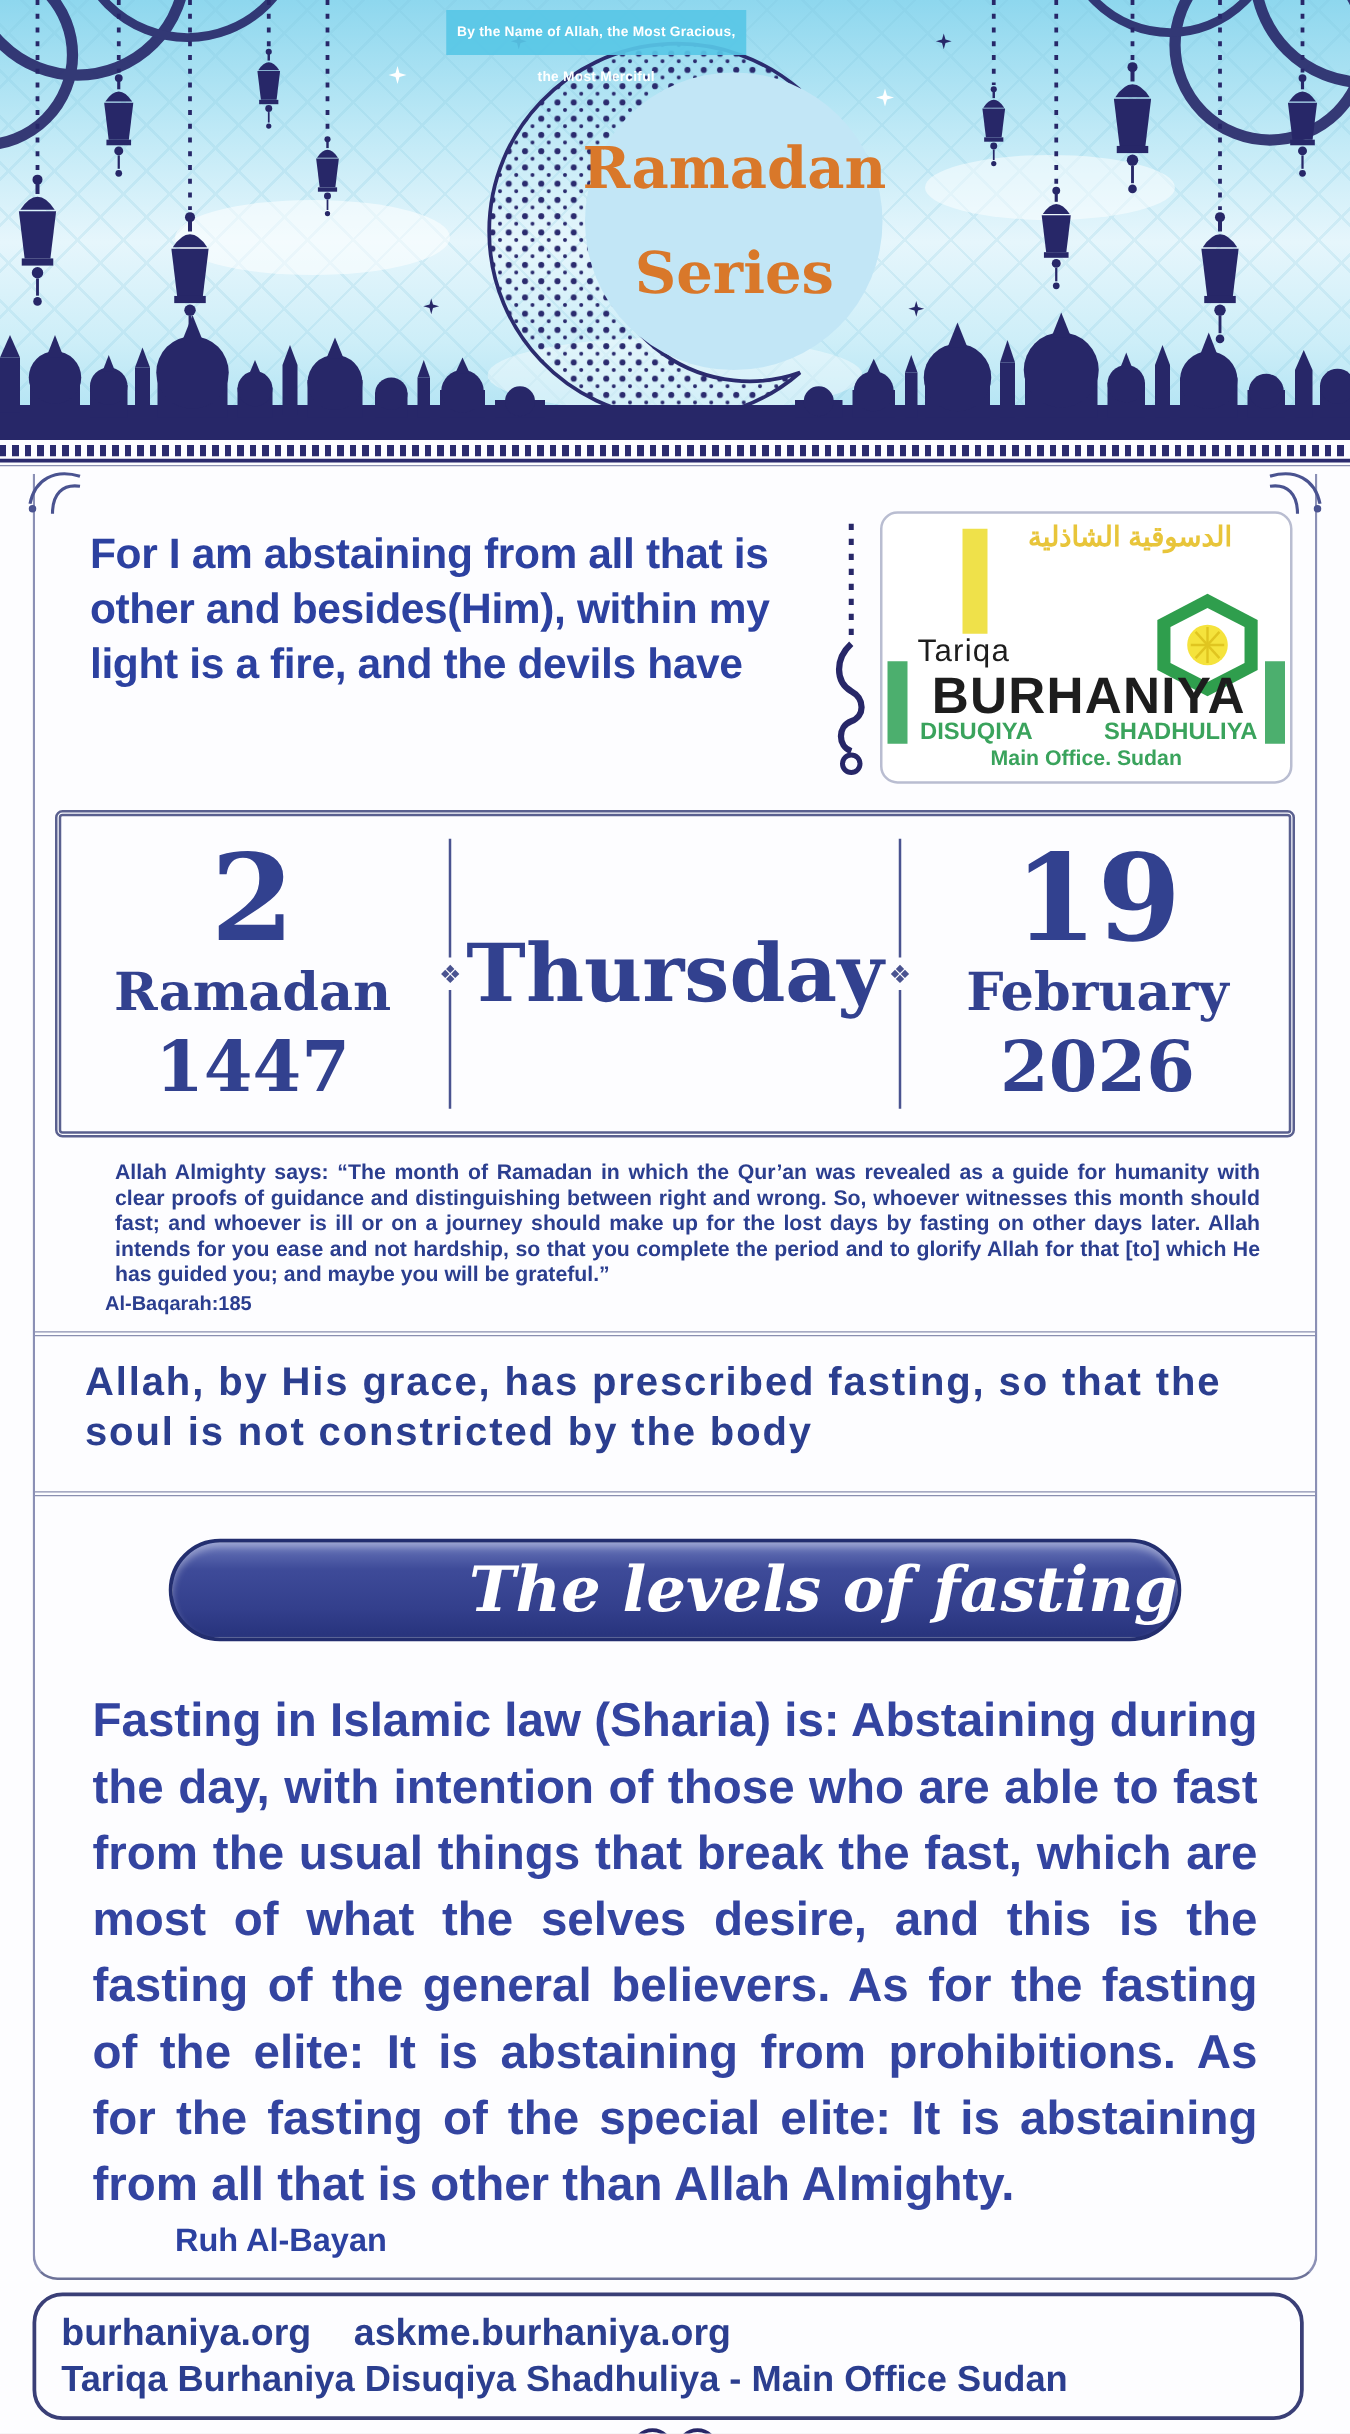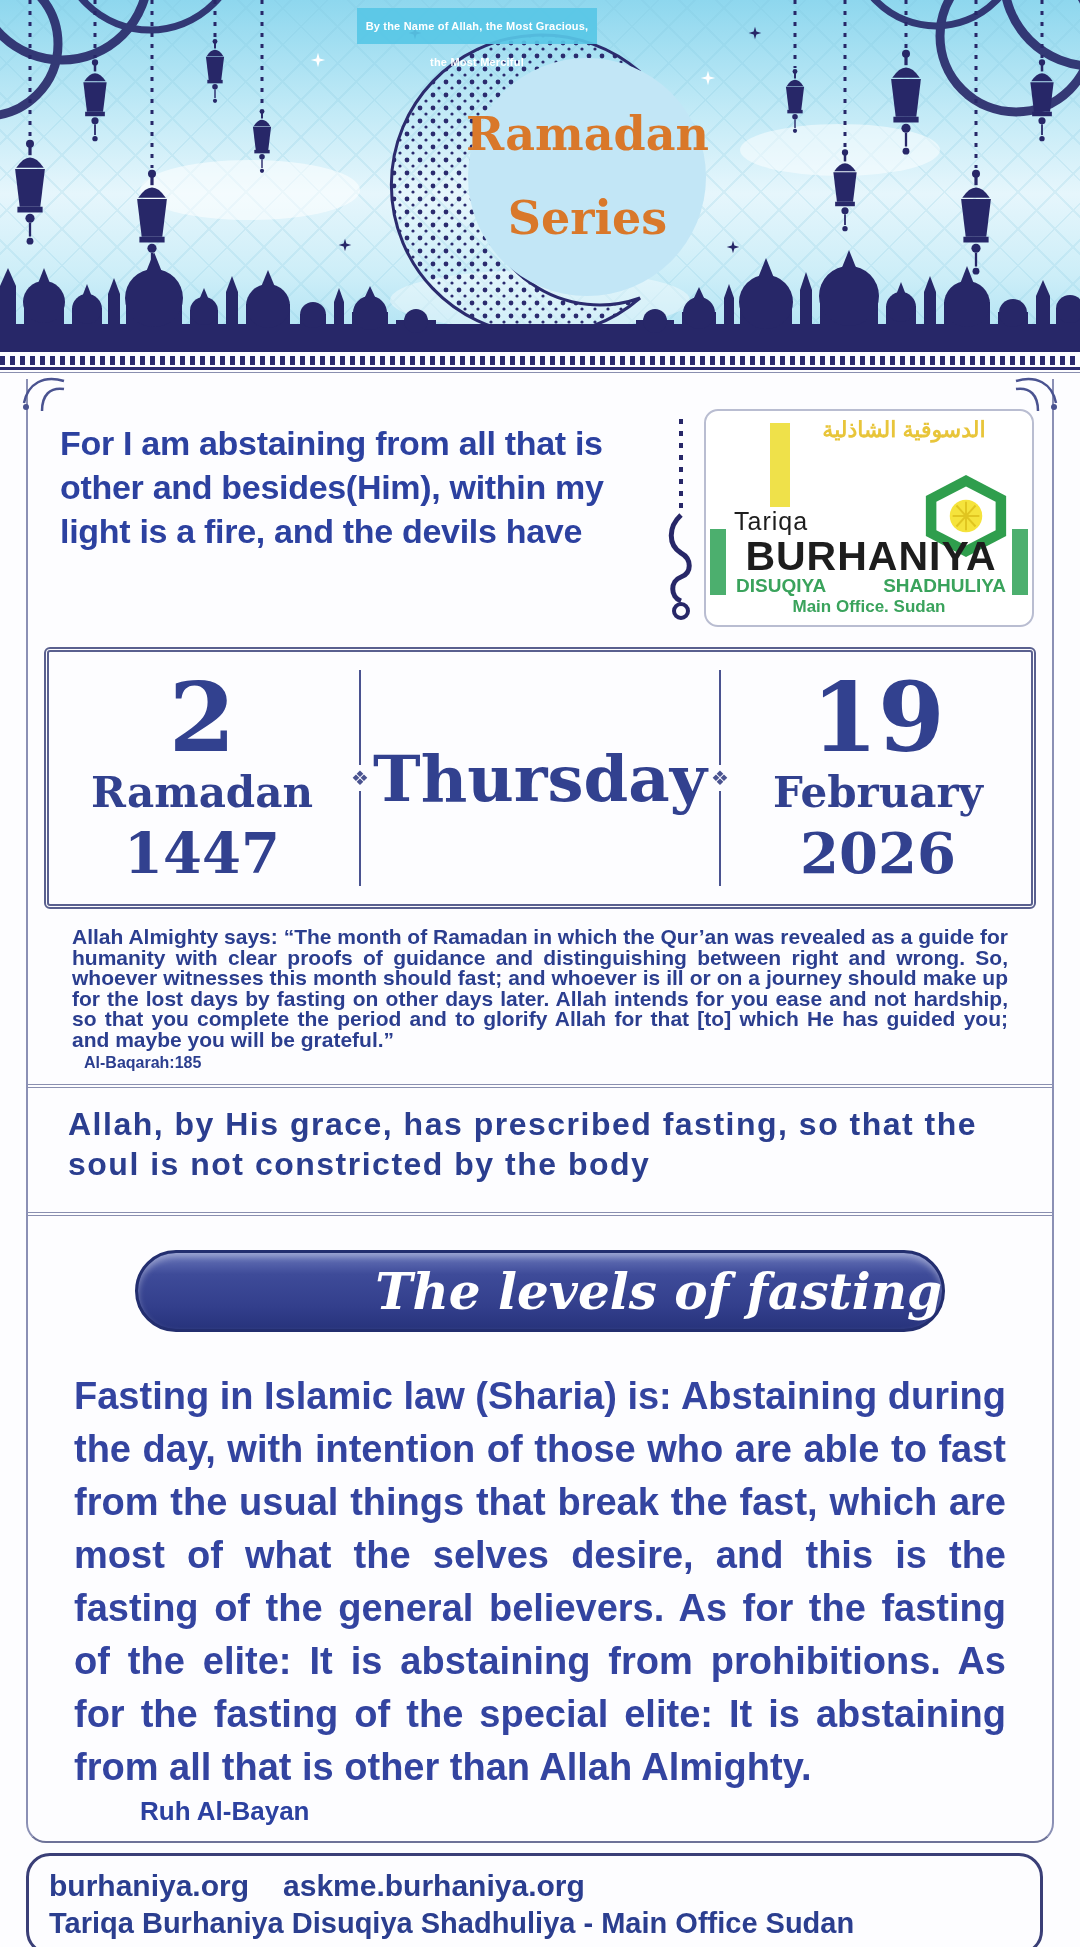--- a/index.html
+++ b/index.html
@@ -47,21 +47,21 @@
     position:relative; margin:6px 26px 0 26px;
     border-left:2px solid #8b90b5; border-right:2px solid #8b90b5;
     border-bottom:2px solid #6d7298; border-radius:0 0 20px 20px;
     padding:14px 0 14px 0; background:#fdfdff;
   }
   .curl{ position:absolute; width:46px; height:46px; z-index:4; }
   .curl svg{ width:100%; height:100%; }
   .curl.tr{ transform:scaleX(-1); }
 
   
-  .quote-row{ display:flex; align-items:flex-start; padding:16px 18px 10px 32px; min-height:226px; }
+  .quote-row{ display:flex; align-items:flex-start; padding:16px 18px 10px 44px; min-height:226px; }
   .quote-text{
     flex:1; color:#2c41a0; font-weight:bold; font-size:34px; line-height:44px;
     letter-spacing:-.3px; padding-top:12px;
   }
   .scroll-ornament{ width:46px; flex:0 0 46px; padding-top:6px; }
   .logo-card{
     flex:0 0 330px; position:relative; height:218px;
     border:2px solid #b9bdd1; border-radius:14px; background:#ffffff; overflow:hidden;
     padding:6px 10px;
   }
@@ -94,22 +94,22 @@
   .date-year{ font-size:56px; line-height:66px; }
   .weekday-col{ flex:1.05; display:flex; align-items:center; justify-content:flex-end; }
   .weekday{ font-size:64px; }
   .vdivider{ width:26px; display:flex; flex-direction:column; align-items:center; }
   .vdivider .line{ width:2px; flex:1; background:#4a5390; }
   .vdivider .orn{ font-size:20px; color:#4a5390; line-height:26px;
     font-family:"DejaVu Sans", sans-serif; }
 
   
   .verse{ padding:10px 44px 2px 44px; }
-  .verse-text{ color:#2b3e8f; font-weight:bold; font-size:21px; line-height:20.5px;
-    text-align:justify; }
+  .verse-text{ color:#2b3e8f; font-weight:bold; font-size:17px; line-height:20.5px;
+    text-align:justify;margin-left:20px; }
   .verse-ref{ color:#2b3e8f; font-weight:bold; font-size:16px; padding:4px 0 2px 12px; }
 
   
   .highlight{
     margin-top:8px; border-top:4px double #8a8fb0; border-bottom:4px double #8a8fb0;
     padding:16px 30px 28px 40px;
   }
   .highlight-text{ color:#2b3e8f; font-weight:bold; font-size:32px; line-height:40px;
     letter-spacing:1.5px; }
 

